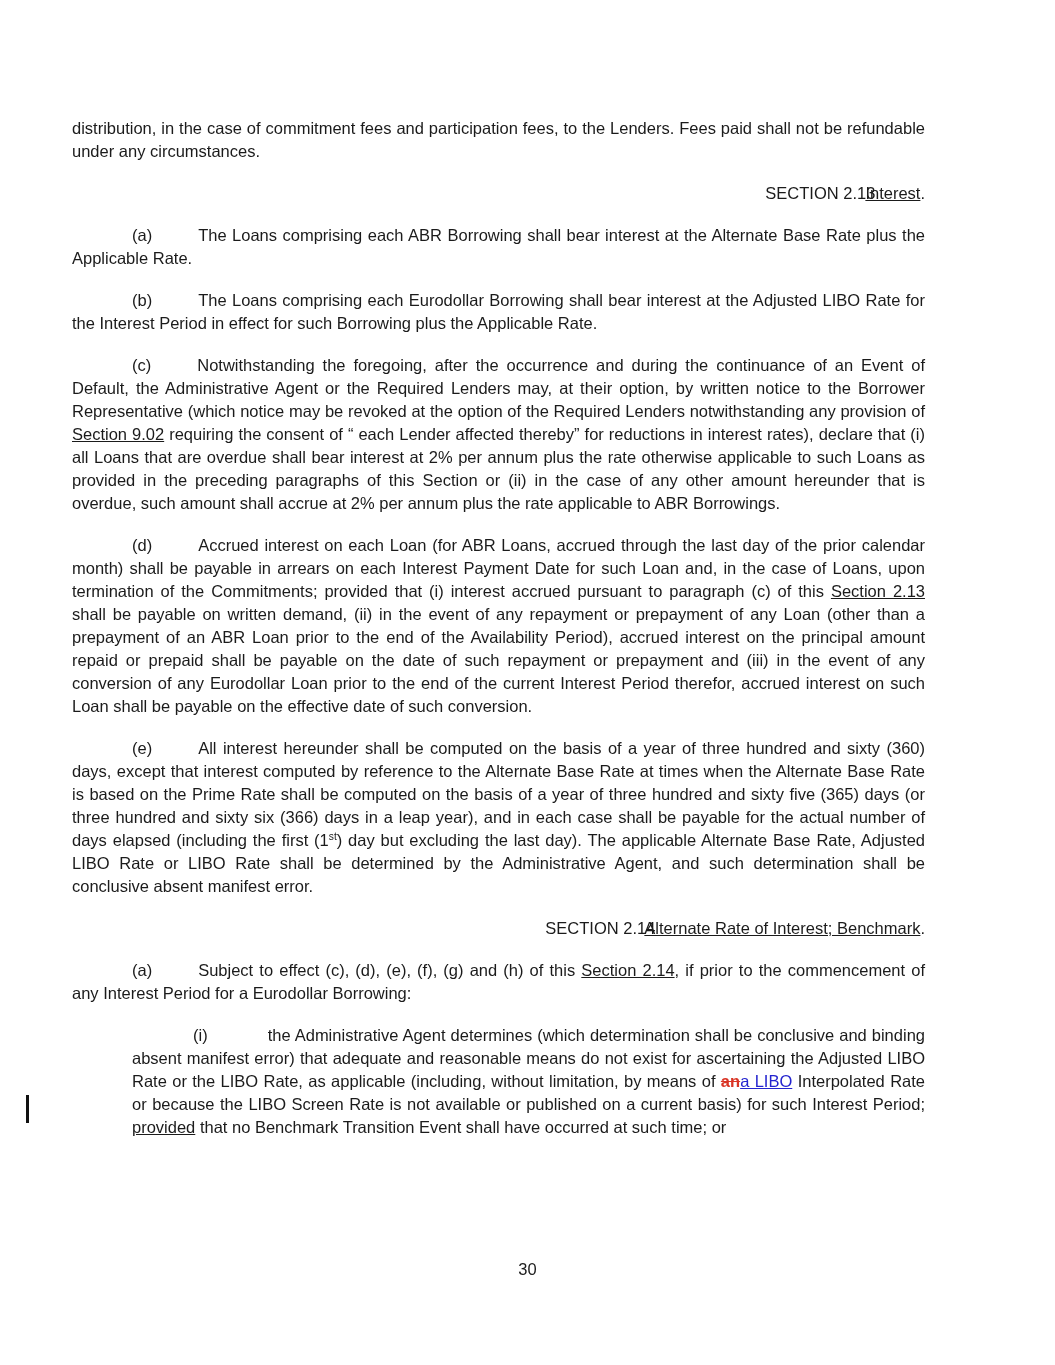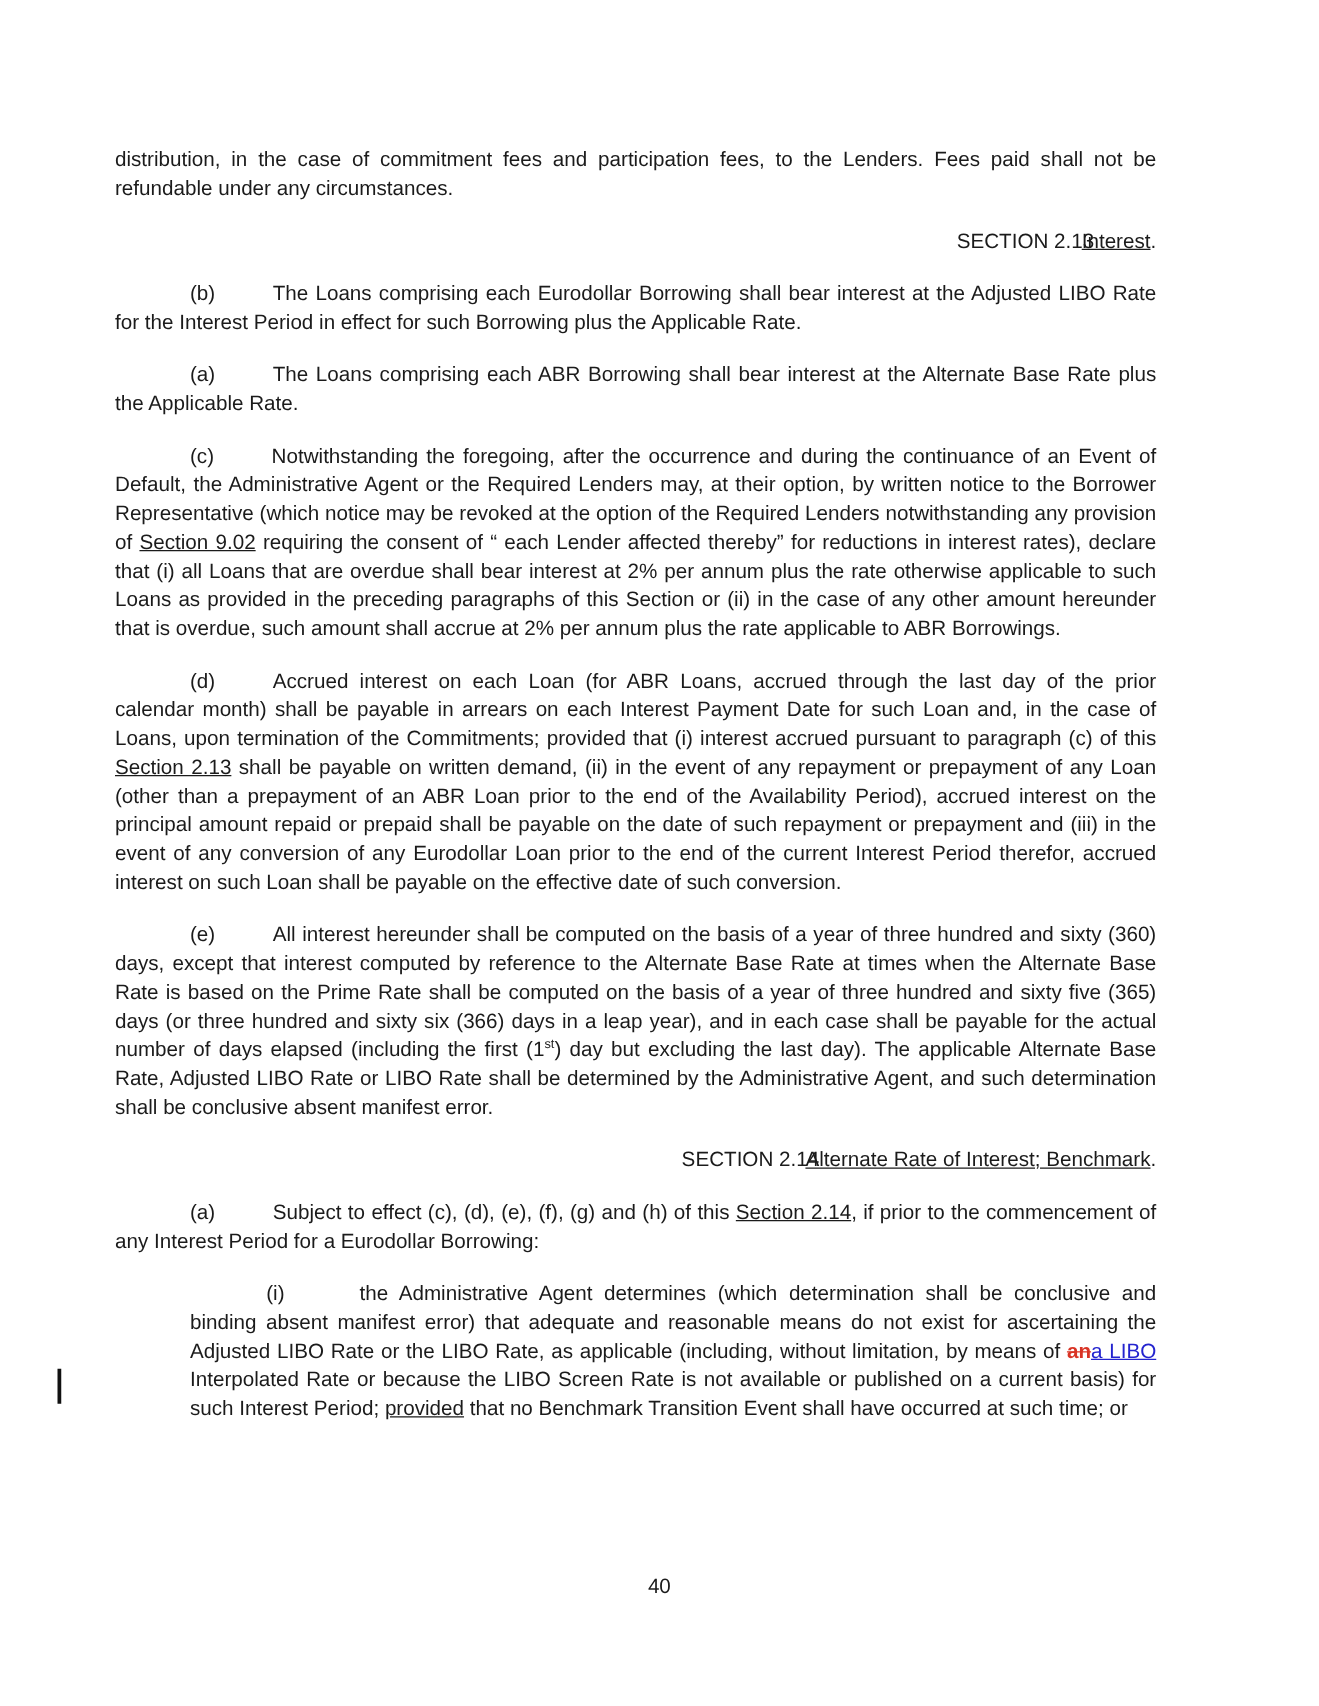--- a/index.html
+++ b/index.html
@@ -14,21 +14,21 @@
     background:#ffffff;
     font-family:"Liberation Sans","DejaVu Sans",sans-serif;
     font-size:16.5px;
     line-height:23px;
     color:var(--text);
     overflow:hidden;
   }
   .doc{
     position:absolute;left:0;top:0;width:100%;
     box-sizing:border-box;
-    padding:117px 130px 0 92px;
+    padding:117px 130px 0 72px;
   }
   .doc p{margin:0 0 19px 0;text-align:justify;}
   p.intro{text-indent:0;}
   p.heading{text-align:right;margin-left:62px;text-indent:0;}
   p.para{text-indent:60px;}
   p.sub{margin-left:60px;text-indent:61px;position:relative;}
   .tab{display:inline-block;width:46px;}
   .sub .tab{width:60px;}
   .title{text-decoration:underline;}
   .t213{margin-left:-10px;}
@@ -53,32 +53,32 @@
 </head>
 <body>
 
 <div class="page">
   <div class="doc">
 
     <p class="intro">distribution, in the case of commitment fees and participation fees, to the Lenders.  Fees paid shall not be refundable under any circumstances.</p>
 
     <p class="heading"><span>SECTION 2.13</span><span class="title t213">Interest</span><span>.</span></p>
 
+    <p class="para"><span>(a)</span><span class="tab"></span><span><span>The Loans comprising each ABR Borrowing shall bear interest at the Alternate Base Rate plus the Applicable Rate.</span></span></p>
+
     <p class="para"><span>(b)</span><span class="tab"></span><span><span>The Loans comprising each Eurodollar Borrowing shall bear interest at the Adjusted LIBO Rate for the Interest Period in effect for such Borrowing plus the Applicable Rate.</span></span></p>
-
-    <p class="para"><span>(a)</span><span class="tab"></span><span><span>The Loans comprising each ABR Borrowing shall bear interest at the Alternate Base Rate plus the Applicable Rate.</span></span></p>
 
     <p class="para"><span>(c)</span><span class="tab"></span><span><span>Notwithstanding the foregoing, after the occurrence and during the continuance of an Event of Default, the Administrative Agent or the Required Lenders may, at their option, by written notice to the Borrower Representative (which notice may be revoked at the option of the Required Lenders notwithstanding any provision of </span><span class="seg-u">Section 9.02</span><span> requiring the consent of “ each Lender affected thereby” for reductions in interest rates), declare that (i) all Loans that are overdue shall bear interest at 2% per annum plus the rate otherwise applicable to such Loans as provided in the preceding paragraphs of this Section or (ii) in the case of any other amount hereunder that is overdue, such amount shall accrue at 2% per annum plus the rate applicable to ABR Borrowings.</span></span></p>
 
     <p class="para"><span>(d)</span><span class="tab"></span><span><span>Accrued interest on each Loan (for ABR Loans, accrued through the last day of the prior calendar month) shall be payable in arrears on each Interest Payment Date for such Loan and, in the case of Loans, upon termination of the Commitments; provided that (i) interest accrued pursuant to paragraph (c) of this </span><span class="seg-u">Section 2.13</span><span> shall be payable on written demand, (ii) in the event of any repayment or prepayment of any Loan (other than a prepayment of an ABR Loan prior to the end of the Availability Period), accrued interest on the principal amount repaid or prepaid shall be payable on the date of such repayment or prepayment and (iii) in the event of any conversion of any Eurodollar Loan prior to the end of the current Interest Period therefor, accrued interest on such Loan shall be payable on the effective date of such conversion.</span></span></p>
 
     <p class="para"><span>(e)</span><span class="tab"></span><span><span>All interest hereunder shall be computed on the basis of a year of three hundred and sixty (360) days, except that interest computed by reference to the Alternate Base Rate at times when the Alternate Base Rate is based on the Prime Rate shall be computed on the basis of a year of three hundred and sixty five (365) days (or three hundred and sixty six (366) days in a leap year), and in each case shall be payable for the actual number of days elapsed (including the first (1</span><span class="seg-sup">st</span><span>) day but excluding the last day).  The applicable Alternate Base Rate, Adjusted LIBO Rate or LIBO Rate shall be determined by the Administrative Agent, and such determination shall be conclusive absent manifest error.</span></span></p>
 
     <p class="heading"><span>SECTION 2.14</span><span class="title t214">Alternate Rate of Interest; Benchmark</span><span>.</span></p>
 
     <p class="para"><span>(a)</span><span class="tab"></span><span><span>Subject to effect (c), (d), (e), (f), (g) and (h) of this </span><span class="seg-u">Section 2.14</span><span>, if prior to the commencement of any Interest Period for a Eurodollar Borrowing:</span></span></p>
 
     <p class="sub"><span class="change-bar"></span><span>(i)</span><span class="tab"></span><span><span>the Administrative Agent determines (which determination shall be conclusive and binding absent manifest error) that adequate and reasonable means do not exist for ascertaining the Adjusted LIBO Rate or the LIBO Rate, as applicable (including, without limitation, by means of </span><span class="seg-del">an</span><span class="seg-ins">a LIBO</span><span> Interpolated Rate or because the LIBO Screen Rate is not available or published on a current basis) for such Interest Period; </span><span class="seg-u">provided</span><span> that no Benchmark Transition Event shall have occurred at such time; or</span></span></p>
 
   </div>
 
-  <div class="page-number">40</div>
+  <div class="page-number">30</div>
 </div>
 
 </body></html>

